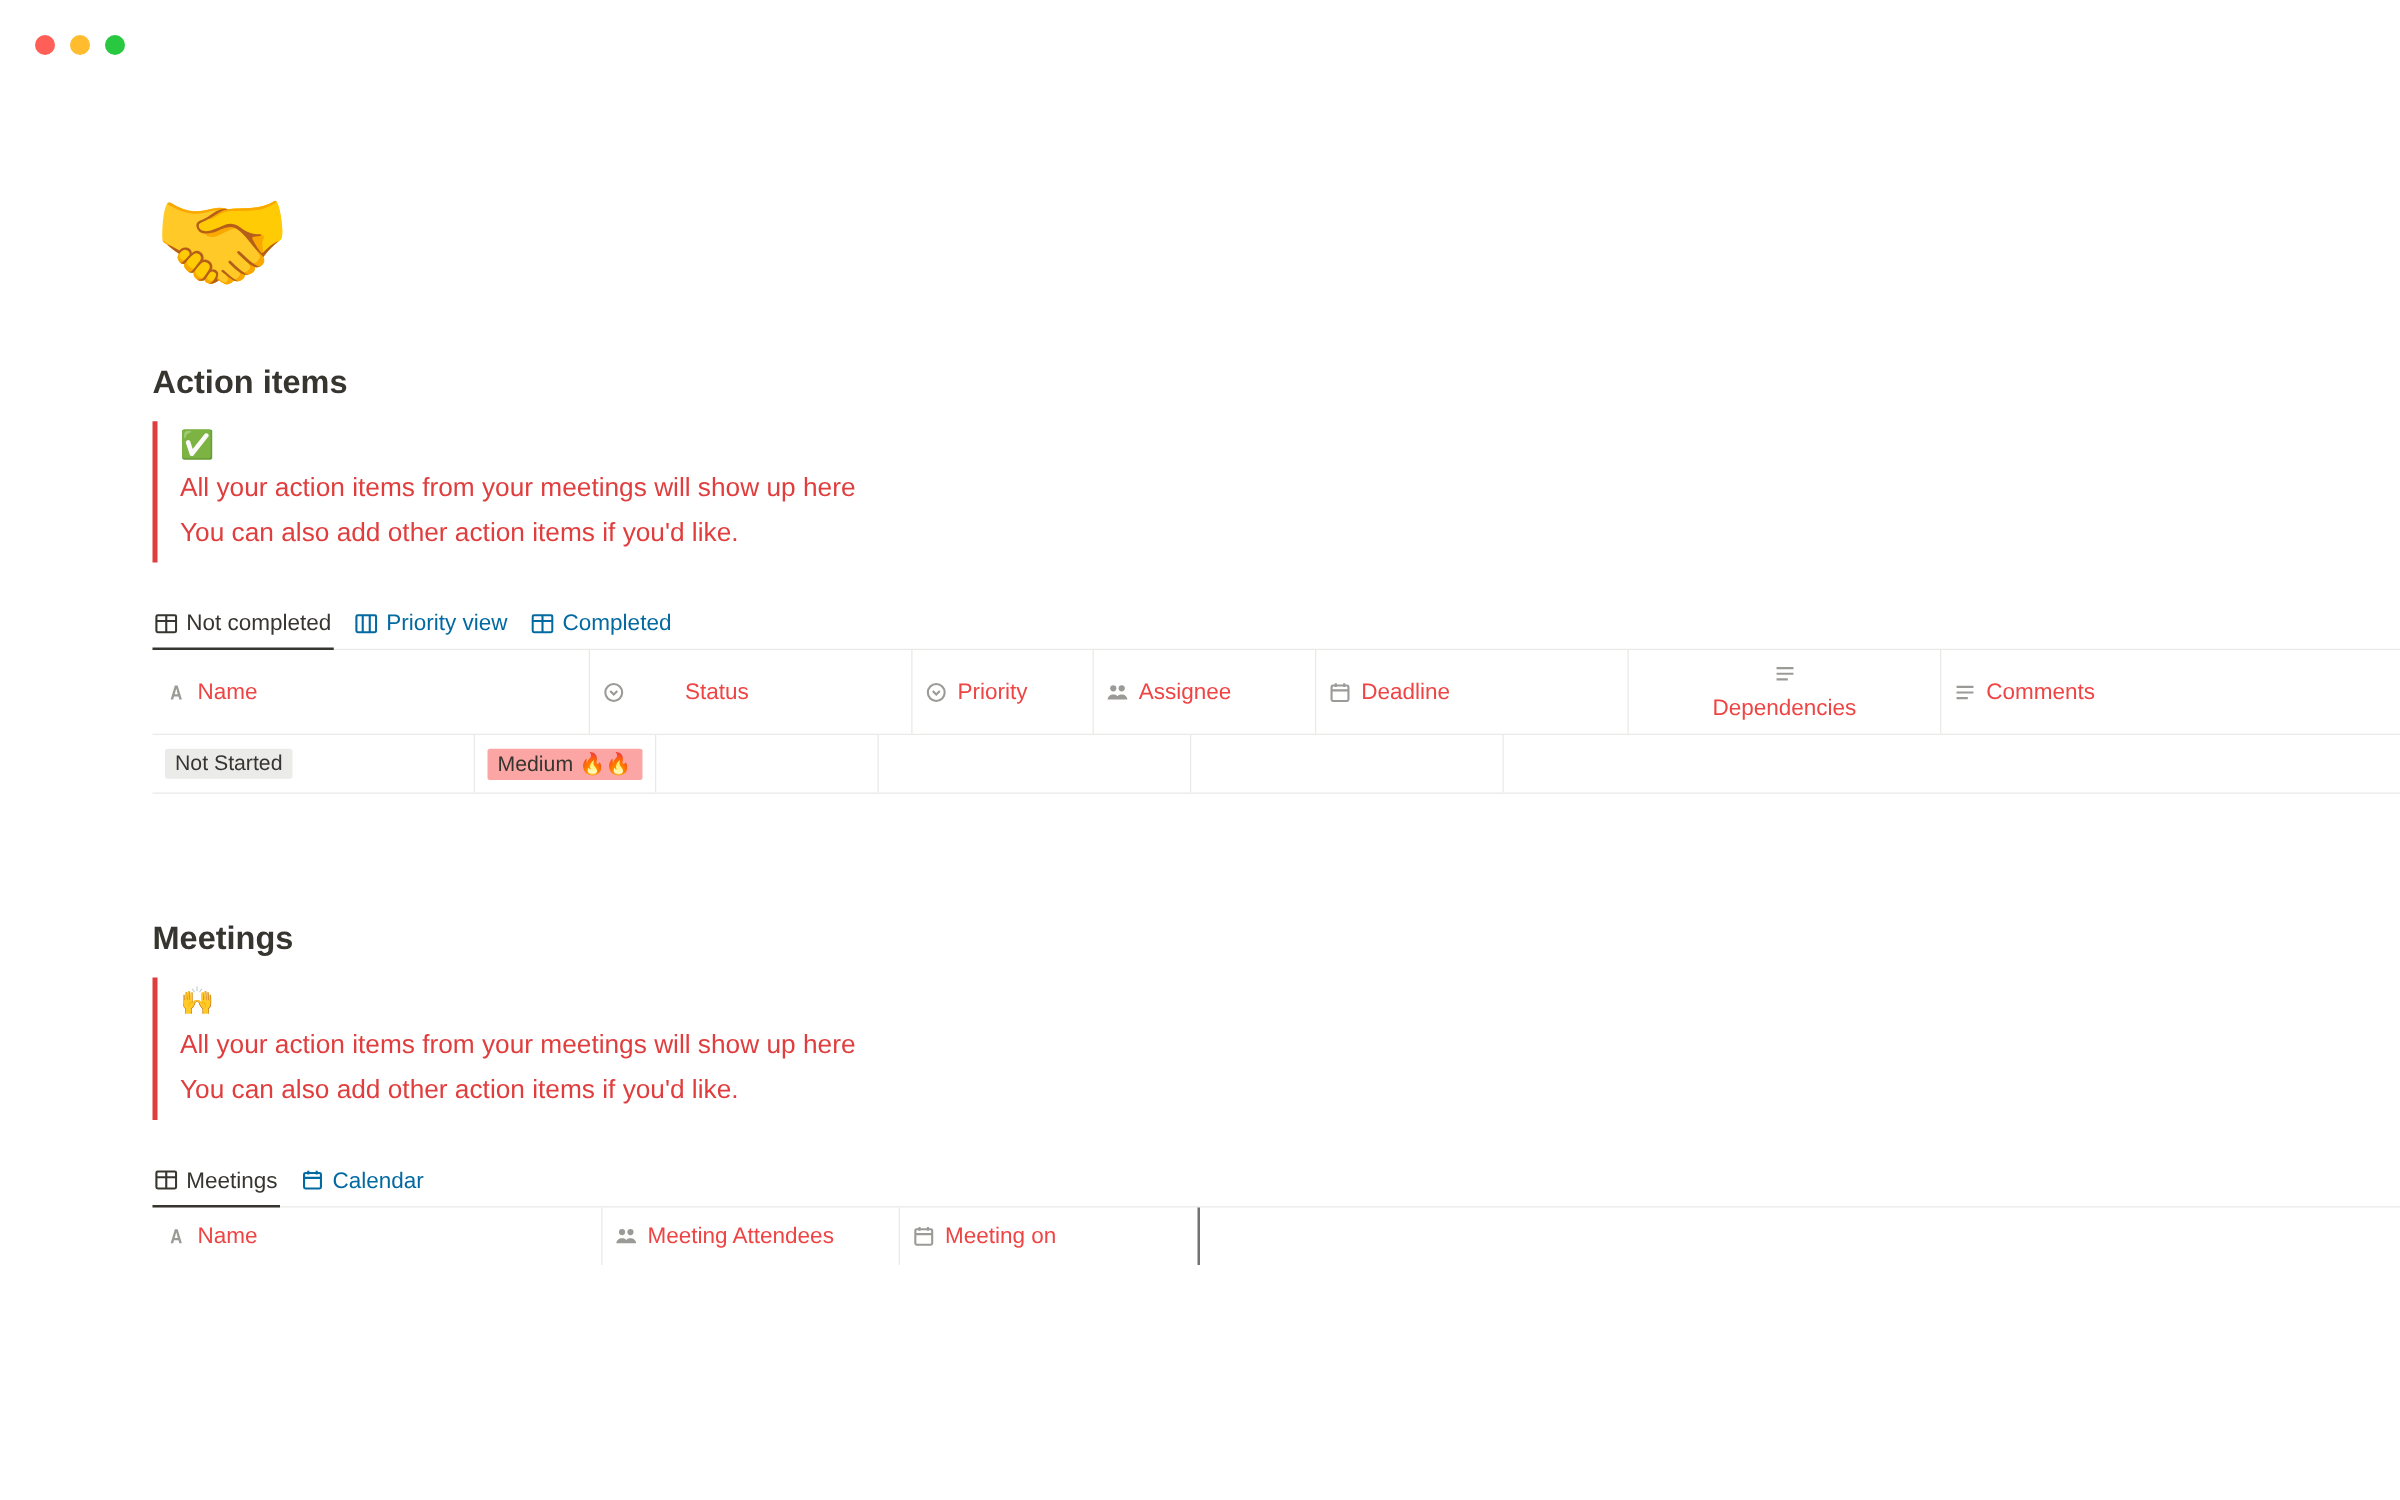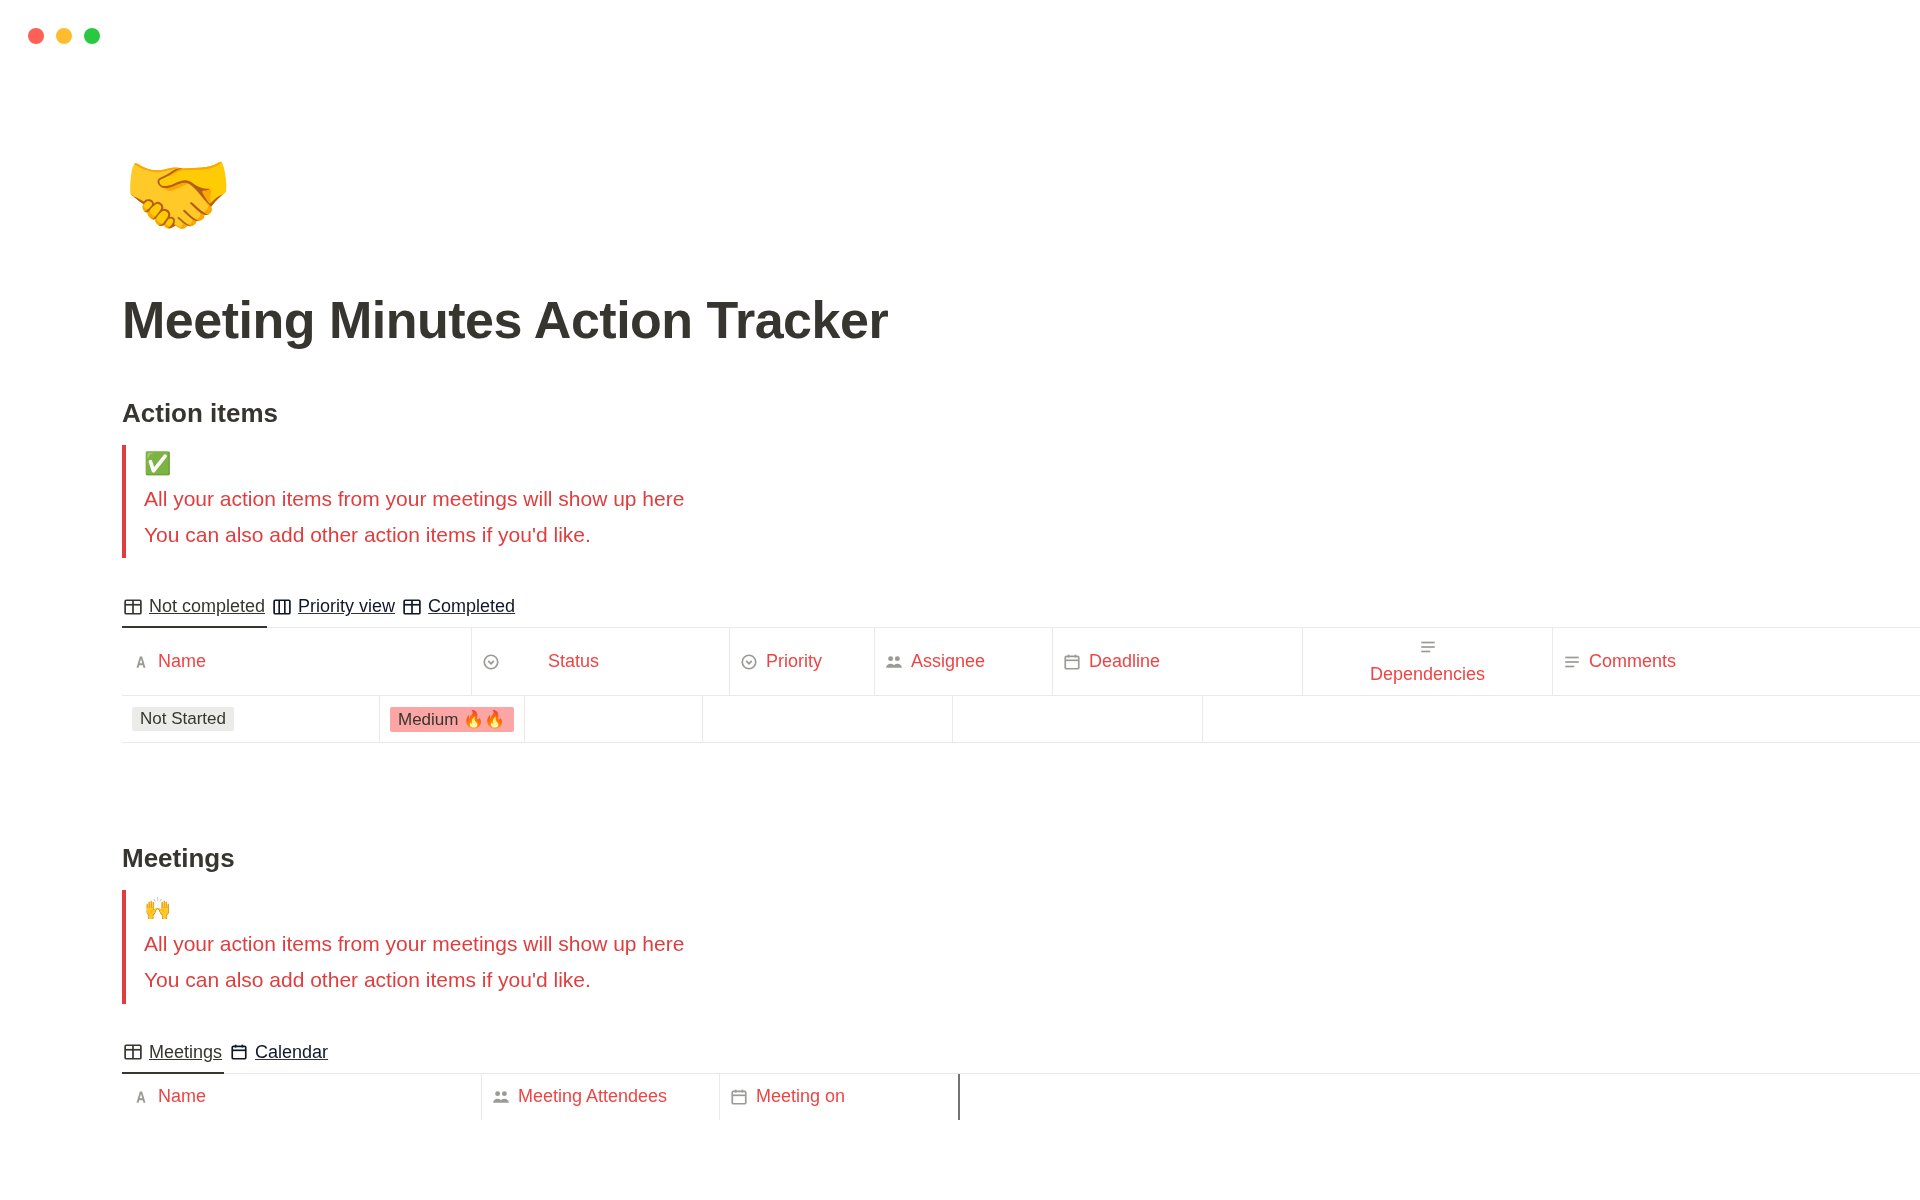--- a/index.html
+++ b/index.html
@@ -57,32 +57,31 @@
     margin-bottom: 4px;
   }
   .callout-text {
     color: #e03e3e;
     font-size: 21px;
     line-height: 1.7;
   }
 
   .tabs {
     display: flex;
-    gap: 4px;
+    gap: 15px;
     border-bottom: 1px solid #e9e9e7;
     align-items: center;
-    text-decoration: underline;
   }
   .tab {
     display: flex;
     align-items: center;
     gap: 7px;
     padding: 8px 2px 10px 2px;
     font-size: 18px;
-    color: #0f172a;
+    color: #0369a1;
     cursor: pointer;
     position: relative;
   }
   .tab.active {
     color: #37352f;
     font-weight: 500;
   }
   .tab.active::after {
     content: "";
     position: absolute;
@@ -162,21 +161,20 @@
 
 <div class="traffic-lights">
   <div class="traffic-light tl-red"></div>
   <div class="traffic-light tl-yellow"></div>
   <div class="traffic-light tl-green"></div>
 </div>
 
 <div class="page">
 
   <div class="page-icon">🤝</div>
-  <h1 class="page-title">Meeting Minutes Action Tracker</h1>
 
   <h2 class="section-heading">Action items</h2>
 
   <div class="callout">
     <div class="callout-icon">✅</div>
     <div class="callout-text">All your action items from your meetings will show up here</div>
     <div class="callout-text">You can also add other action items if you'd like.</div>
   </div>
 
   <div class="tabs">

